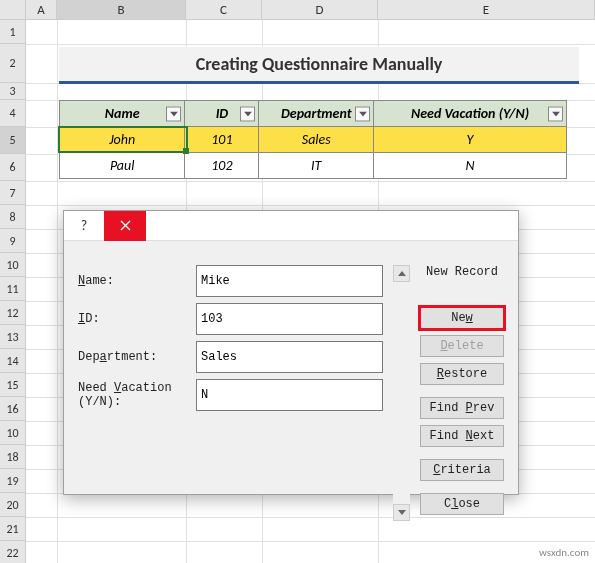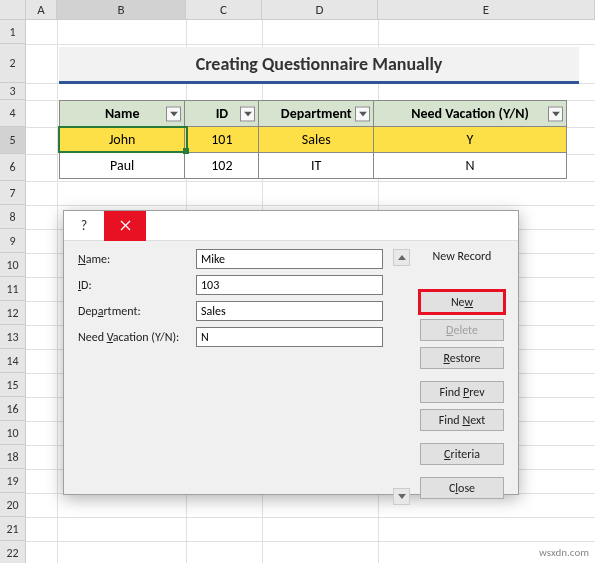--- a/index.html
+++ b/index.html
@@ -34,21 +34,21 @@
 
 .title-area {
   position: absolute; left: 33px; top: 27px; width: 520px; height: 34px;
   background: #f2f2f2; display: flex; align-items: center; justify-content: center;
 }
 .title-text { font-size: 18px; font-weight: bold; color: #333; }
 .title-underline { position: absolute; left: 33px; top: 61px; width: 520px; height: 3px; background: #2f5597; }
 
 .tbl {
   position: absolute; left: 33px; top: 80px; width: 508px;
-  border-collapse: collapse; border: 1px solid #888;
+  border-collapse: collapse; border: 1px solid #888; font-style: italic;
 }
 .tbl th, .tbl td {
   border: 1px solid #888; padding: 4px 6px; text-align: center;
   height: 25px; font-size: 14px;
 }
 .tbl th {
   background: #d5e3cf; font-weight: bold; position: relative;
 }
 .tbl td { background: #fff; }
 .tbl tr.selrow td { background: #fde047; }
@@ -79,27 +79,27 @@
 .dlg-title { flex: 1; text-align: center; font-size: 13px; color: #333; }
 .dlg-help {
   width: 40px; height: 30px; display: flex; align-items: center; justify-content: center;
   font-size: 14px; color: #333;
 }
 .dlg-close {
   width: 42px; height: 30px; background: #e81123; color: #fff;
   display: flex; align-items: center; justify-content: center;
 }
 .dlg-close svg { width: 11px; height: 11px; }
-.dlg-body { padding: 8px 14px; display: flex; gap: 10px; }
+.dlg-body { padding: 24px 14px; display: flex; gap: 10px; font-family: Liberation Mono, monospace; }
 .form-col { flex: 1; }
 .form-row { display: flex; align-items: center; margin-bottom: 6px; }
 .form-label { width: 118px; font-size: 12px; color: #222; }
 .form-label u { text-decoration: underline; }
 .form-input {
-  flex: 1; height: 20px; border: 1px solid #7a7a7a;
+  flex: 1; height: 32px; border: 1px solid #7a7a7a;
   background: #fff; font-size: 12px; padding: 0 4px;
   font-family: inherit;
 }
 .scroll-col { width: 17px; display: flex; flex-direction: column; align-items: center; }
 .scroll-arrow {
   width: 17px; height: 17px; background: #e8e8e8; border: 1px solid #ccc;
   display: flex; align-items: center; justify-content: center;
 }
 .scroll-track { flex: 1; width: 17px; background: #f0f0f0; }
 .btn-col { width: 84px; }

